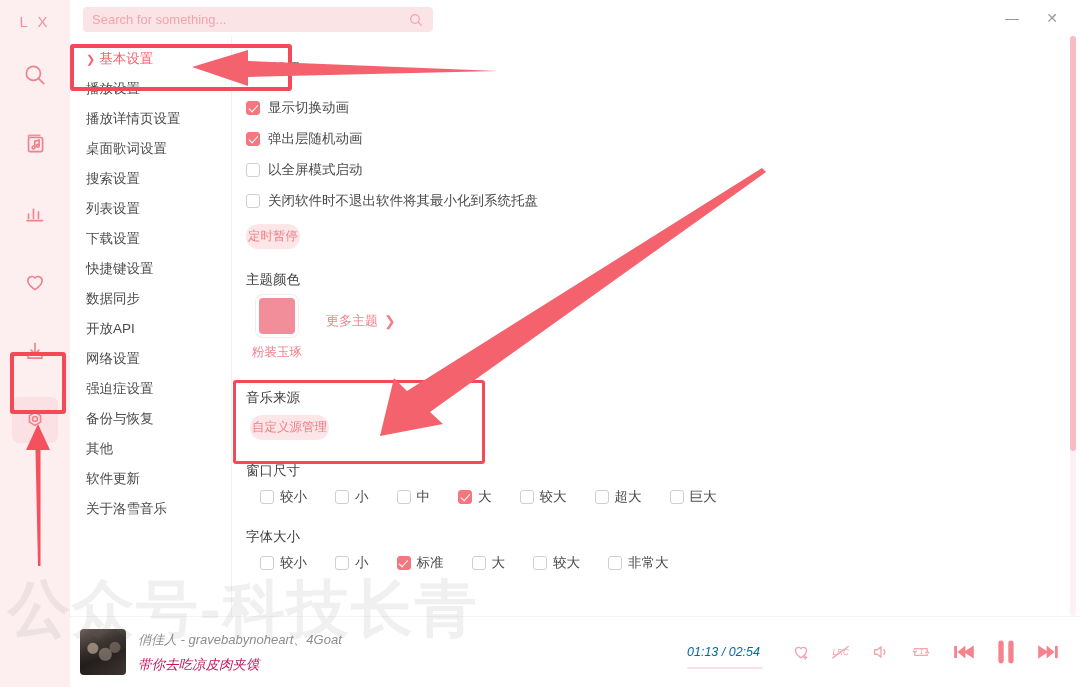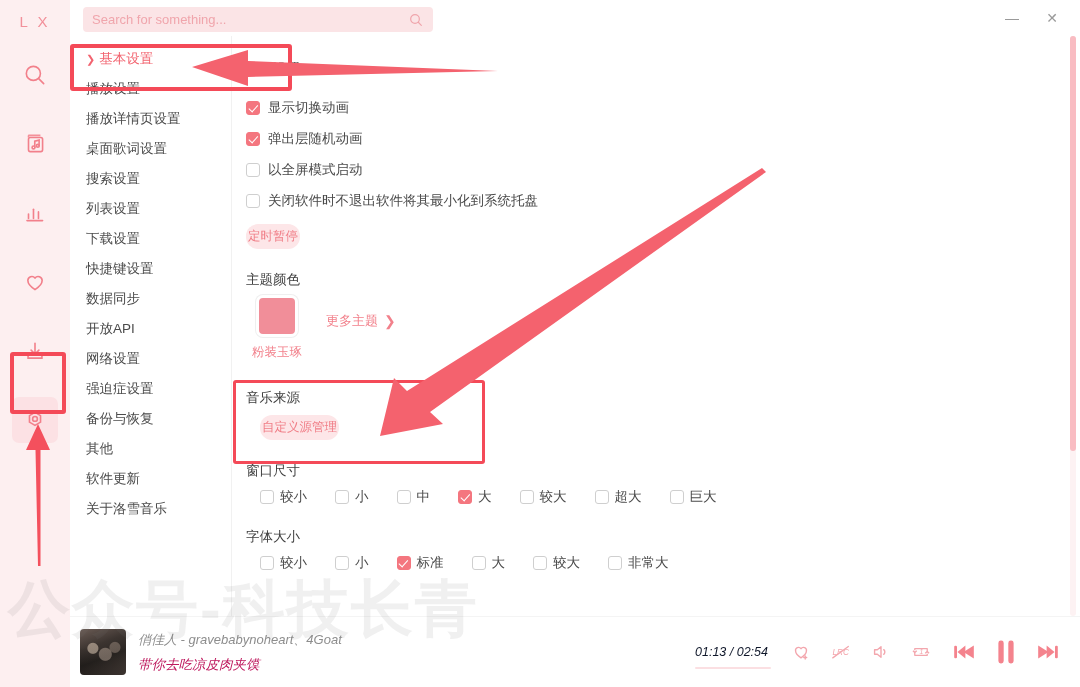--- a/index.html
+++ b/index.html
@@ -125,21 +125,21 @@
     background:
       radial-gradient(circle at 28% 42%, rgba(220,200,180,.55) 0 5px, transparent 6px),
       radial-gradient(circle at 55% 55%, rgba(200,180,165,.45) 0 6px, transparent 7px),
       radial-gradient(circle at 76% 40%, rgba(180,160,145,.4) 0 5px, transparent 6px),
       linear-gradient(0deg, rgba(0,0,0,.35), rgba(0,0,0,0) 60%);
   }
   .song-meta { margin-left: 12px; }
   .song-title { font-size: 13px; color: #8d8d8d; }
   .song-lyric { font-size: 13.5px; color: #be185d; margin-top: 7px; }
   .ctrls { margin-left: auto; display: flex; align-items: center; margin-right: 18px; }
-  .time { font-size: 12.5px; color: #0f172a; margin-right: 22px; position: relative; }
+  .time { font-size: 12.5px; color: #0369a1; margin-right: 30px; position: relative; }
   .time::after {
     content: ""; position: absolute; left: 0; bottom: -10px; width: 76px; height: 2px;
     background: #fbdfe2; border-radius: 1px;
   }
   .ctl { margin-right: 18px; cursor: pointer; display: flex; align-items: center; }
   .ctl.big { margin-right: 14px; }
   .ctl:last-child { margin-right: 0; }
 
   
   .watermark {
@@ -277,21 +277,21 @@
         <div class="swatch"></div>
         <div class="swatch-name">粉装玉琢</div>
       </div>
       <div class="more-theme">
         <span>更多主题</span>
         <span class="chev">❯</span>
       </div>
     </div>
 
     <div class="sec-title sub" style="margin-top:28px;margin-bottom:8px">音乐来源</div>
-    <div class="pill" style="margin-top:0;margin-left:14px">自定义源管理</div>
+    <div class="pill" style="margin-top:0;margin-left:4px">自定义源管理</div>
 
     <div class="sec-title sub" style="margin-top:22px;margin-bottom:8px">窗口尺寸</div>
     <div class="opt-row" style="margin-left:14px">
       <label class="opt">
           <span class="cb"></span>
           <span>较小</span>
         </label>
       <label class="opt">
           <span class="cb"></span>
           <span>小</span>

